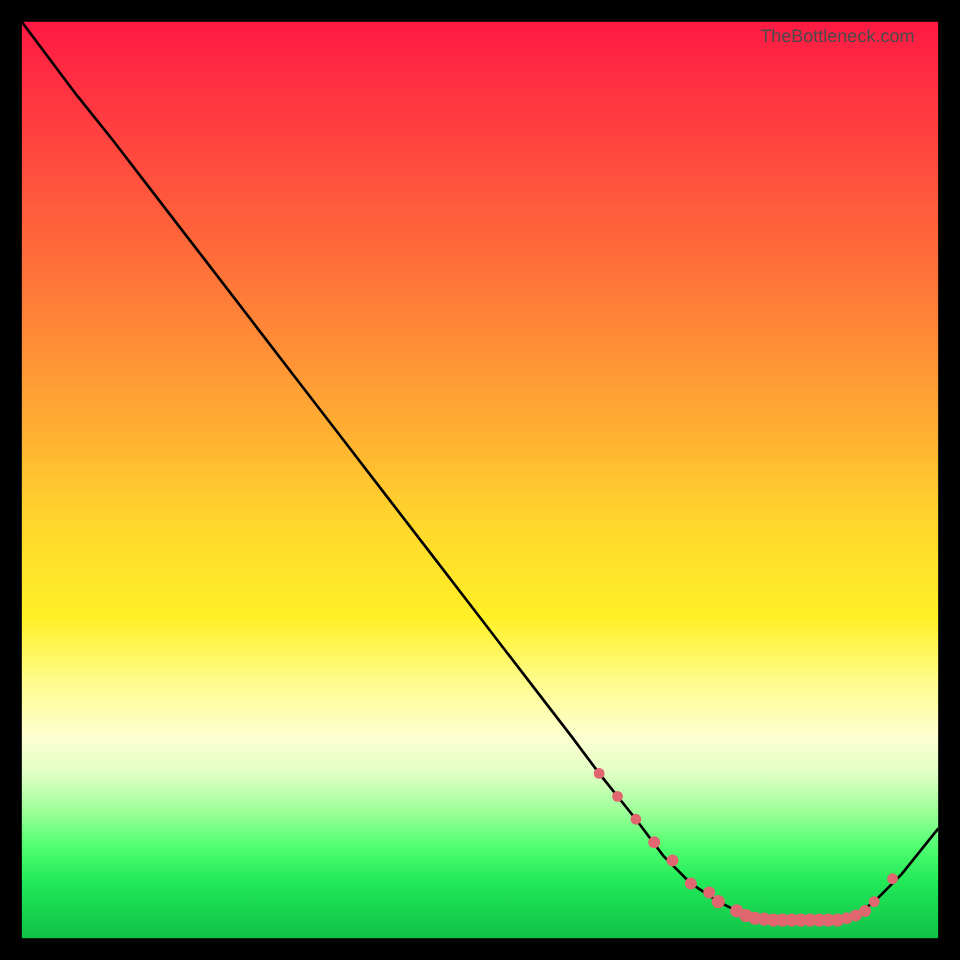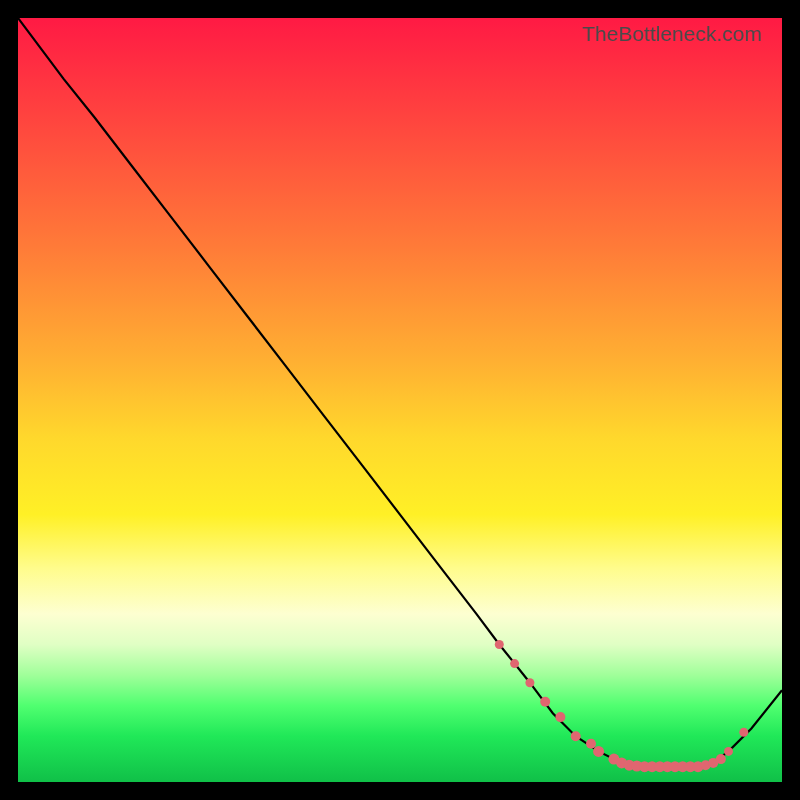--- a/index.html
+++ b/index.html
@@ -1,18 +1,18 @@
 <!DOCTYPE html>
 <html><head>
   <meta charset="utf-8">
   <style>
     * { margin: 0; padding: 0; box-sizing: border-box; }
     body { width: 800px; height: 800px; background: #000; position: relative; font-family: Arial, sans-serif; }
     .chart-container { position: absolute; left: 18px; top: 18px; width: 764px; height: 764px; background: #000; }
-    .watermark { position: absolute; right: 20px; top: 4px; color: #4a4a4a; font-size: 21px; font-weight: 500; z-index: 10; }
+    .watermark { position: absolute; right: 20px; top: 4px; color: #4a4a4a; font-size: 15px; font-weight: 500; z-index: 10; }
     .plot-area { position: absolute; left: 0; top: 0; width: 100%; height: 100%; }
     .gradient-bg { position: absolute; left: 0; top: 0; width: 100%; height: 100%; }
     svg { position: absolute; left: 0; top: 0; }
   </style>
 </head>
 <body>
 
 <div class="chart-container">
   <div class="watermark">TheBottleneck.com</div>
   <div class="plot-area">

